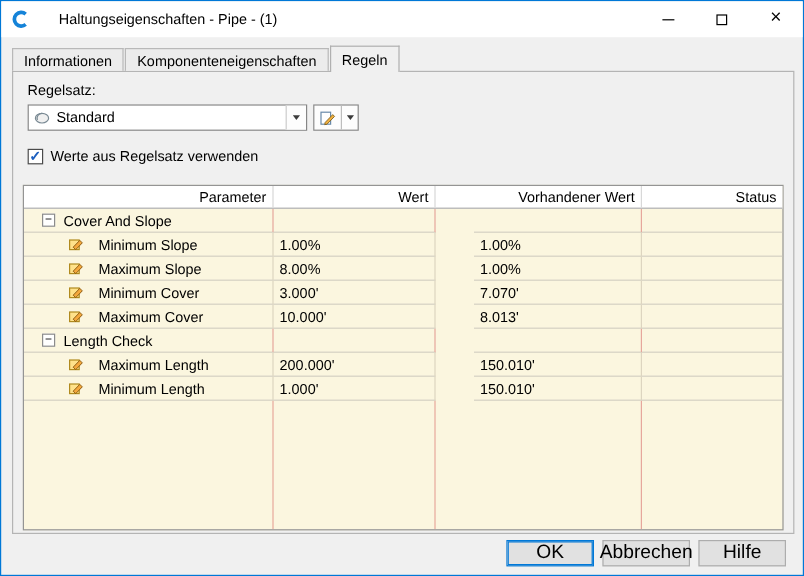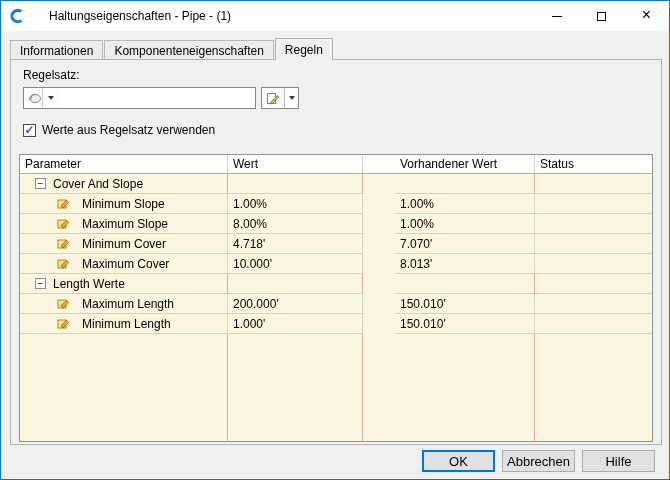--- a/index.html
+++ b/index.html
@@ -51,21 +51,21 @@
   .split-arrow { width:14px; border-left:1px solid #bdbdbd; display:flex; align-items:center; justify-content:center; }
   .checkbox-row { position:absolute; left:12px; top:63px; display:flex; align-items:center; gap:6px; }
   .checkbox-box { width:13px; height:13px; background:#fff; border:1px solid #4a4a4a; display:flex; align-items:center; justify-content:center; flex:0 0 auto; }
   .check-glyph { color:#1d5fbf; font-size:12px; font-weight:bold; line-height:1; margin-top:-1px; }
   
   .grid {
     position:absolute; left:8px; top:94px; width:634px; height:288px;
     border:1px solid #949494; background:#fbf6df; display:flex; flex-direction:column;
   }
   .grid-header { display:flex; height:19px; background:#ffffff; border-bottom:1px solid #adadad; flex:0 0 auto; }
-  .gh-cell { padding:2px 5px; border-right:1px solid #d8d8d8; overflow:hidden; white-space:nowrap; }
+  .gh-cell { padding:2px 5px; border-right:1px solid #d8d8d8; overflow:hidden; white-space:nowrap;text-align:right; }
   .grid-body { flex:1; display:flex; flex-direction:column; overflow:hidden; }
   .grid-row { display:flex; height:20px; flex:0 0 auto; }
   .g-cell {
     border-right:1px solid #ddd5c0; border-bottom:1px solid #d4d0c2;
     display:flex; align-items:center; padding:0 5px; overflow:hidden; white-space:nowrap;
   }
   .group-row .g-cell { border-right-color:#e6a79c; }
   .c0 { width:208px; }
   .c1 { width:135px; }
   .c2 { width:140px;margin-left:32px; }
@@ -75,21 +75,21 @@
     font-size:10px; line-height:9px; text-align:center; margin:0 7px 0 10px; flex:0 0 auto;
   }
   .data-param { padding-left:37px; }
   .rule-icon { width:13px; height:13px; margin-right:12px; flex:0 0 auto; display:flex; }
   .grid-filler { flex:1; display:flex; }
   .filler-cell { border-right:1px solid #e6a79c; }
   
   .dialog-buttons { position:absolute; right:14px; bottom:7px; display:flex; gap:7px; }
   .btn {
     width:73px; height:22px; background:#e1e1e1; border:1px solid #adadad;
-    font-family:"Liberation Sans", sans-serif; font-size:13px; color:#000;
+    font-family:"Liberation Sans", sans-serif; font-size:16px; color:#000;
     display:flex; align-items:center; justify-content:center; padding:0;
   }
   .btn.default { border:1px solid #0078d7; box-shadow:inset 0 0 0 1px #0078d7; }
 </style>
 </head>
 <body>
 
 <div class="window">
 
   <div class="titlebar">
@@ -122,20 +122,21 @@
 
     <div class="ruleset-label">Regelsatz:</div>
 
     <div class="combo">
       <span class="ruleset-icon">
         <svg width="14" height="13" viewBox="0 0 14 13">
           <ellipse cx="7" cy="6.5" rx="5.5" ry="4" fill="#f0f0f0" stroke="#7a8a94"></ellipse>
           <path d="M7 2.5 A4 4 0 0 0 3.2 8" fill="none" stroke="#7a8a94"></path>
         </svg>
       </span>
+      <span class="combo-value">Standard</span>
       <span class="combo-arrow-zone">
         <span class="tri-down"></span>
       </span>
     </div>
 
     <div class="split-btn">
       <span class="split-main">
         <svg width="14" height="14" viewBox="0 0 14 14">
           <rect x="1.5" y="2.5" width="8" height="10" fill="#ffffff" stroke="#6a8aaa"></rect>
           <path d="M5 11 L11.3 4.5 L12.8 6 L6.5 12.5 L4.6 12.9 Z" fill="#f0b040" stroke="#7a5a18" stroke-width="0.7"></path>
@@ -201,42 +202,42 @@
           <div class="grid-row data-row">
             <div class="g-cell c0 data-param">
               <span class="rule-icon">
                 <svg width="13" height="13" viewBox="0 0 13 13">
                   <rect x="1" y="3" width="8" height="8" fill="#ffe28a" stroke="#b08a1e"></rect>
                   <path d="M4 9 L9.5 3.3 L11.6 5.4 L6.1 11 Z" fill="#f4a83c" stroke="#8a5a10" stroke-width="0.8"></path>
                 </svg>
               </span>
               <span>Minimum Cover</span>
             </div>
-            <div class="g-cell c1">4.718'</div>
+            <div class="g-cell c1">3.000'</div>
             <div class="g-cell c2">7.070'</div>
             <div class="g-cell c3"></div>
           </div>
           <div class="grid-row data-row">
             <div class="g-cell c0 data-param">
               <span class="rule-icon">
                 <svg width="13" height="13" viewBox="0 0 13 13">
                   <rect x="1" y="3" width="8" height="8" fill="#ffe28a" stroke="#b08a1e"></rect>
                   <path d="M4 9 L9.5 3.3 L11.6 5.4 L6.1 11 Z" fill="#f4a83c" stroke="#8a5a10" stroke-width="0.8"></path>
                 </svg>
               </span>
               <span>Maximum Cover</span>
             </div>
             <div class="g-cell c1">10.000'</div>
             <div class="g-cell c2">8.013'</div>
             <div class="g-cell c3"></div>
           </div>
           <div class="grid-row group-row">
             <div class="g-cell c0">
               <span class="collapse-box">−</span>
-              <span>Length Werte</span>
+              <span>Length Check</span>
             </div>
             <div class="g-cell c1"></div>
             <div class="g-cell c2"></div>
             <div class="g-cell c3"></div>
           </div>
           <div class="grid-row data-row">
             <div class="g-cell c0 data-param">
               <span class="rule-icon">
                 <svg width="13" height="13" viewBox="0 0 13 13">
                   <rect x="1" y="3" width="8" height="8" fill="#ffe28a" stroke="#b08a1e"></rect>

